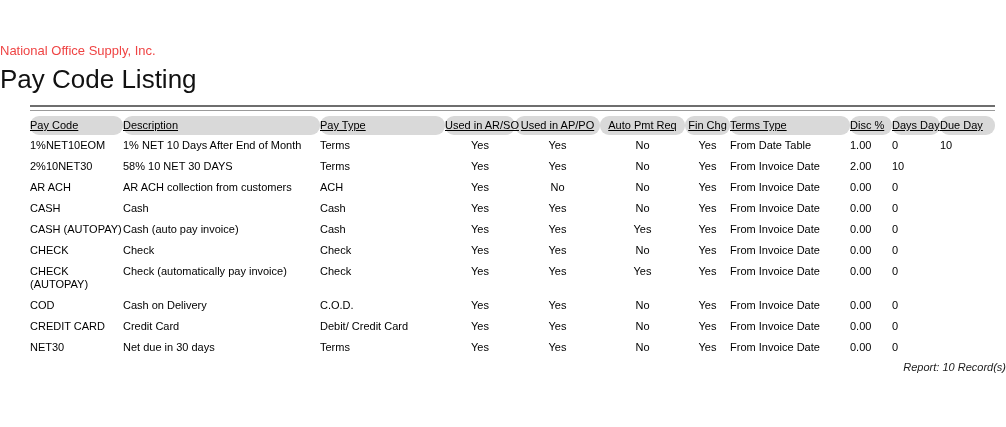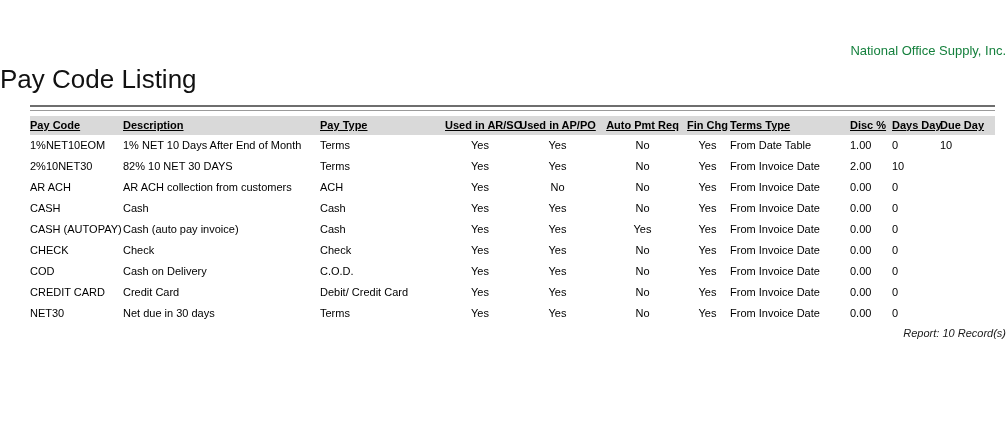--- a/index.html
+++ b/index.html
@@ -12,24 +12,24 @@
     font-family: "Liberation Sans", sans-serif;
     color: #000000;
   }
   .page {
     position: relative;
     width: 1006px;
     height: 427px;
   }
   .company {
     margin-top: 42px;
-    text-align: right;
+    text-align: left;
     font-size: 13px;
     line-height: 17px;
-    color: #15803d;
+    color: #ef4444;
   }
   .title {
     margin: 4px 0 0 0;
     text-align: left;
     font-size: 26px;
     line-height: 32px;
     font-weight: normal;
     color: #111111;
   }
   .double-rule {
@@ -41,26 +41,27 @@
   }
   table.report {
     margin-left: 30px;
     width: 965px;
     border-collapse: collapse;
     table-layout: fixed;
     font-size: 11px;
   }
   table.report th {
     background: #d9d9d9;
-    font-weight: bold;
+    font-weight: normal;
     text-decoration: underline;
     white-space: nowrap;
     padding: 3px 0;
     line-height: 13px;
     vertical-align: middle;
+    border-radius: 9px;
   }
   table.report td {
     padding: 4px 0;
     line-height: 13px;
     vertical-align: top;
   }
   
   th:nth-child(-n+3), td:nth-child(-n+3),
   th:nth-child(8),    td:nth-child(8)   { text-align: left; }
   th:nth-child(n+4):nth-child(-n+7),
@@ -128,21 +129,21 @@
           <td>Yes</td>
           <td>No</td>
           <td>Yes</td>
           <td>From Date Table</td>
           <td>1.00</td>
           <td>0</td>
           <td>10</td>
         </tr>
         <tr>
           <td>2%10NET30</td>
-          <td>82% 10 NET 30 DAYS</td>
+          <td>58% 10 NET 30 DAYS</td>
           <td>Terms</td>
           <td>Yes</td>
           <td>Yes</td>
           <td>No</td>
           <td>Yes</td>
           <td>From Invoice Date</td>
           <td>2.00</td>
           <td>10</td>
           <td></td>
         </tr>
@@ -192,20 +193,33 @@
           <td>Yes</td>
           <td>Yes</td>
           <td>No</td>
           <td>Yes</td>
           <td>From Invoice Date</td>
           <td>0.00</td>
           <td>0</td>
           <td></td>
         </tr>
         <tr>
+          <td>CHECK (AUTOPAY)</td>
+          <td>Check (automatically pay invoice)</td>
+          <td>Check</td>
+          <td>Yes</td>
+          <td>Yes</td>
+          <td>Yes</td>
+          <td>Yes</td>
+          <td>From Invoice Date</td>
+          <td>0.00</td>
+          <td>0</td>
+          <td></td>
+        </tr>
+        <tr>
           <td>COD</td>
           <td>Cash on Delivery</td>
           <td>C.O.D.</td>
           <td>Yes</td>
           <td>Yes</td>
           <td>No</td>
           <td>Yes</td>
           <td>From Invoice Date</td>
           <td>0.00</td>
           <td>0</td>

